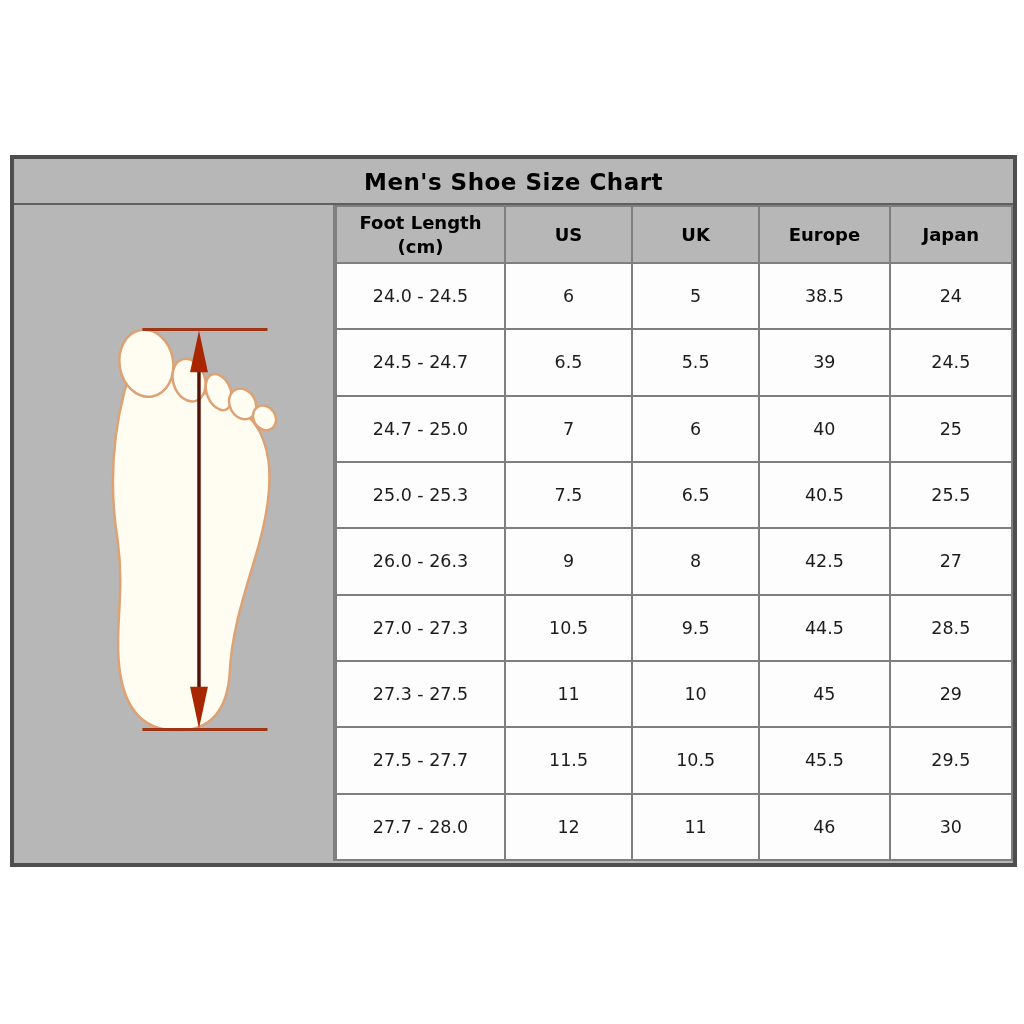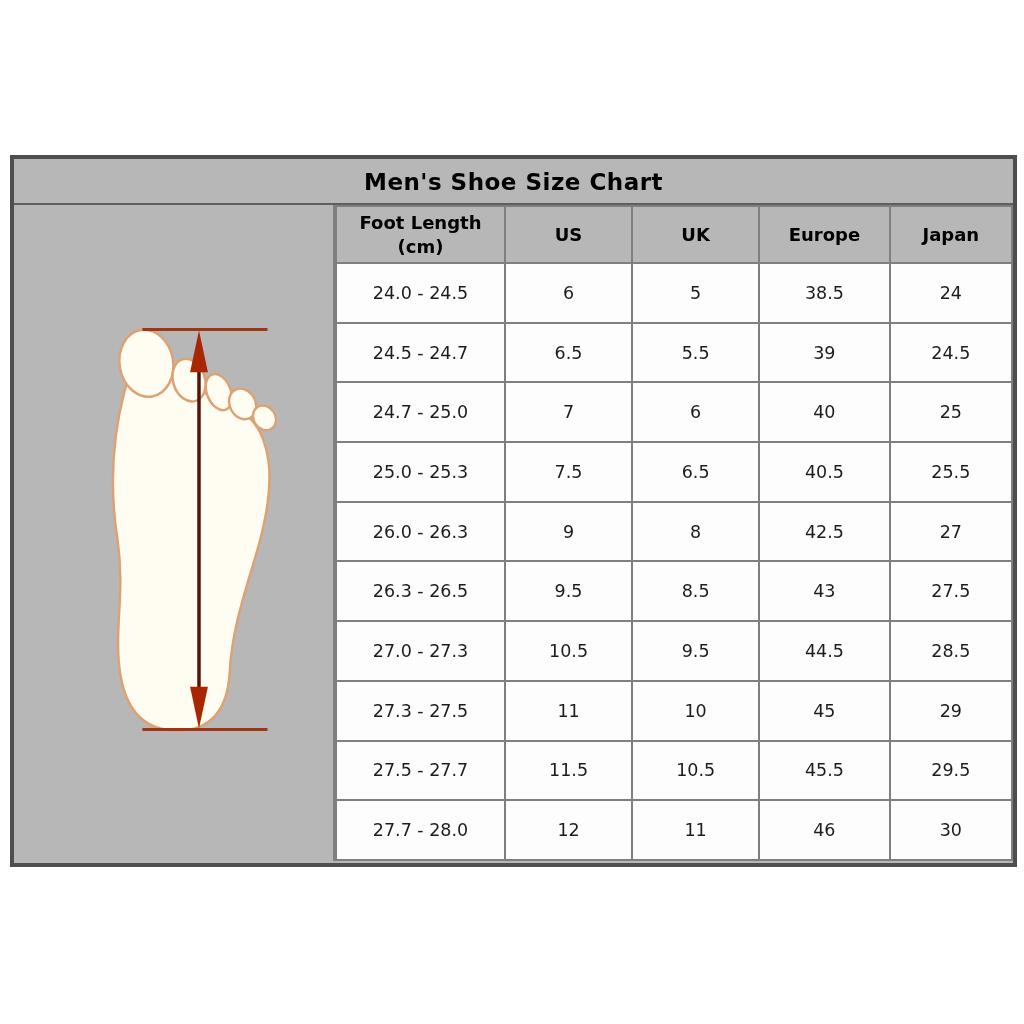--- a/index.html
+++ b/index.html
@@ -159,27 +159,20 @@
     <td>25.5</td>
   </tr>
             <tr>
     <td>26.0 - 26.3</td>
     <td>9</td>
     <td>8</td>
     <td>42.5</td>
     <td>27</td>
   </tr>
             <tr>
-    <td>26.3 - 26.5</td>
-    <td>9.5</td>
-    <td>8.5</td>
-    <td>43</td>
-    <td>27.5</td>
-  </tr>
-            <tr>
     <td>27.0 - 27.3</td>
     <td>10.5</td>
     <td>9.5</td>
     <td>44.5</td>
     <td>28.5</td>
   </tr>
             <tr>
     <td>27.3 - 27.5</td>
     <td>11</td>
     <td>10</td>

